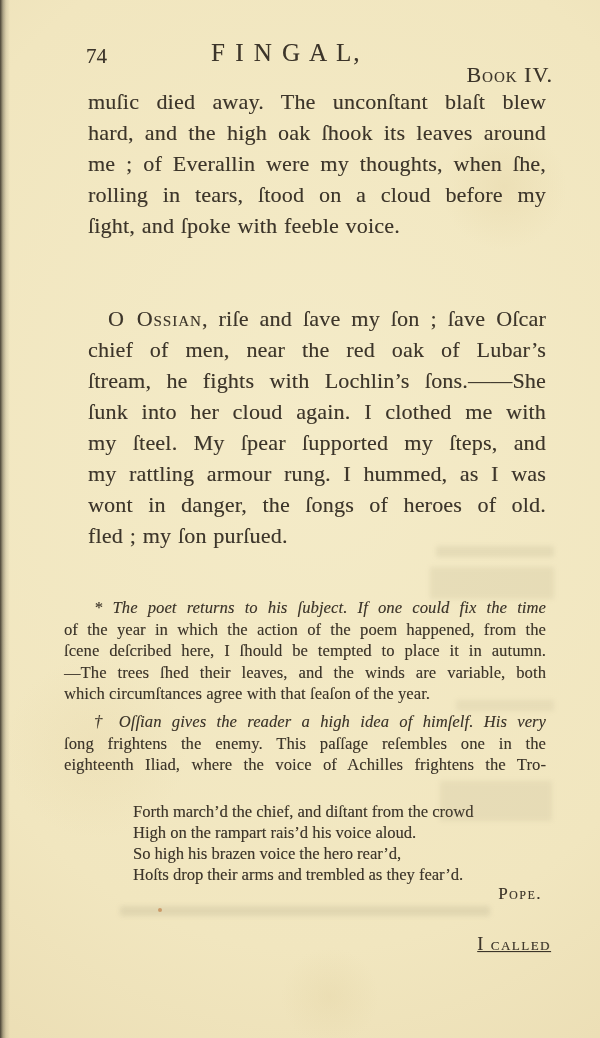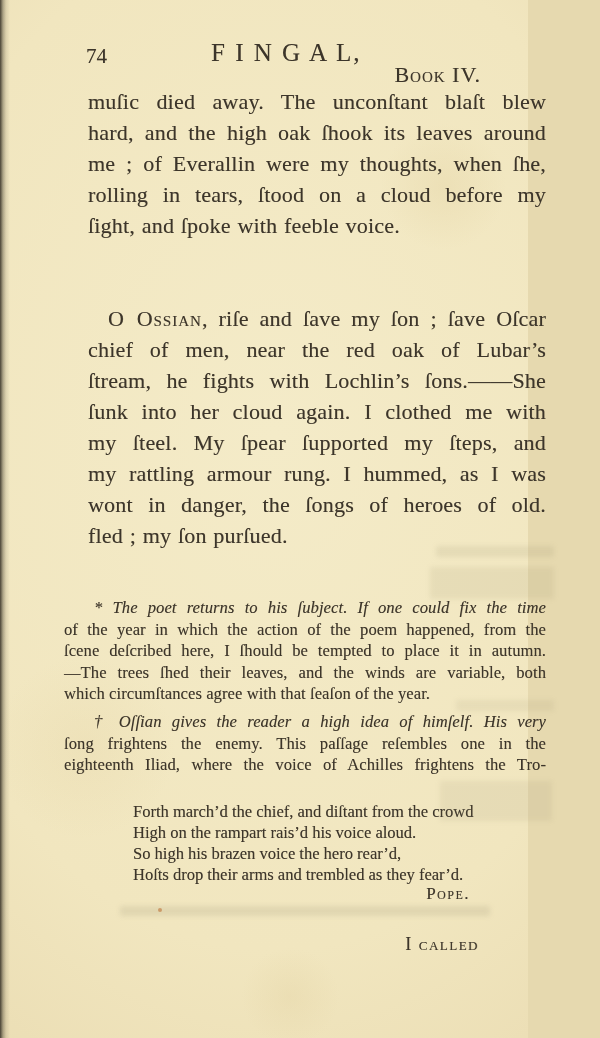--- a/index.html
+++ b/index.html
@@ -1,17 +1,17 @@
 <!DOCTYPE html>
 <html><head>
 <meta charset="utf-8">
 <style>
   html,body{margin:0;padding:0;width:600px;height:1038px;overflow:hidden;background:#e6d9af;}
   .page{
-    position:relative;width:528px;height:1038px;
+    position:relative;width:600px;height:1038px;
     font-family:"Liberation Serif","DejaVu Serif",serif;
     color:#3c352a;
     text-shadow:0.3px 0.3px 0.5px rgba(62,52,40,.38);
     background-image:
       radial-gradient(circle 90px at 84% 18%, rgba(221,203,152,.28), transparent 70%),
       radial-gradient(circle 130px at 16% 72%, rgba(224,206,156,.22), transparent 70%),
       radial-gradient(circle 70px at 55% 96%, rgba(222,204,154,.25), transparent 70%),
       radial-gradient(ellipse 130% 90% at 52% 42%, #f4ebc8 0%, #f1e6bf 55%, #eadcb2 82%, #e2d3a5 100%);
   }
   .edge-left{
@@ -34,21 +34,21 @@
 
   .fn{position:absolute;left:64px;width:482px;font-size:16.5px;line-height:21.5px;letter-spacing:0.1px;}
   .fn1{top:597px;}
   .fn2{top:711px;}
   .fn .jline.first{text-indent:30px;font-style:italic;}
 
   .verse{position:absolute;left:133px;top:801px;width:420px;font-size:16.5px;line-height:21px;}
   .verse .jline{text-align:left;text-align-last:left;}
 
   .attribution{position:absolute;right:58px;top:884px;font-size:17px;font-variant:small-caps;letter-spacing:1.5px;}
-  .catchword{position:absolute;right:49px;top:934px;font-size:18px;font-variant:small-caps;letter-spacing:1.5px;}
+  .catchword{position:absolute;right:49px;top:934px;font-size:18px;font-variant:small-caps;letter-spacing:1.5px;text-decoration:underline;}
 
   .ghost{position:absolute;background:rgba(138,128,94,.13);filter:blur(2.5px);border-radius:2px;}
   .g1{left:436px;top:546px;width:118px;height:11px;}
   .g2{left:430px;top:567px;width:124px;height:32px;background:rgba(138,128,94,.11);}
   .g3{left:456px;top:700px;width:98px;height:11px;background:rgba(138,128,94,.10);}
   .g4{left:440px;top:781px;width:112px;height:40px;background:rgba(138,128,94,.10);}
   .g5{left:120px;top:906px;width:370px;height:10px;background:rgba(130,122,92,.14);}
   .speck{position:absolute;left:158px;top:908px;width:4px;height:4px;border-radius:50%;background:rgba(186,106,46,.55);}
 </style>
 </head>

